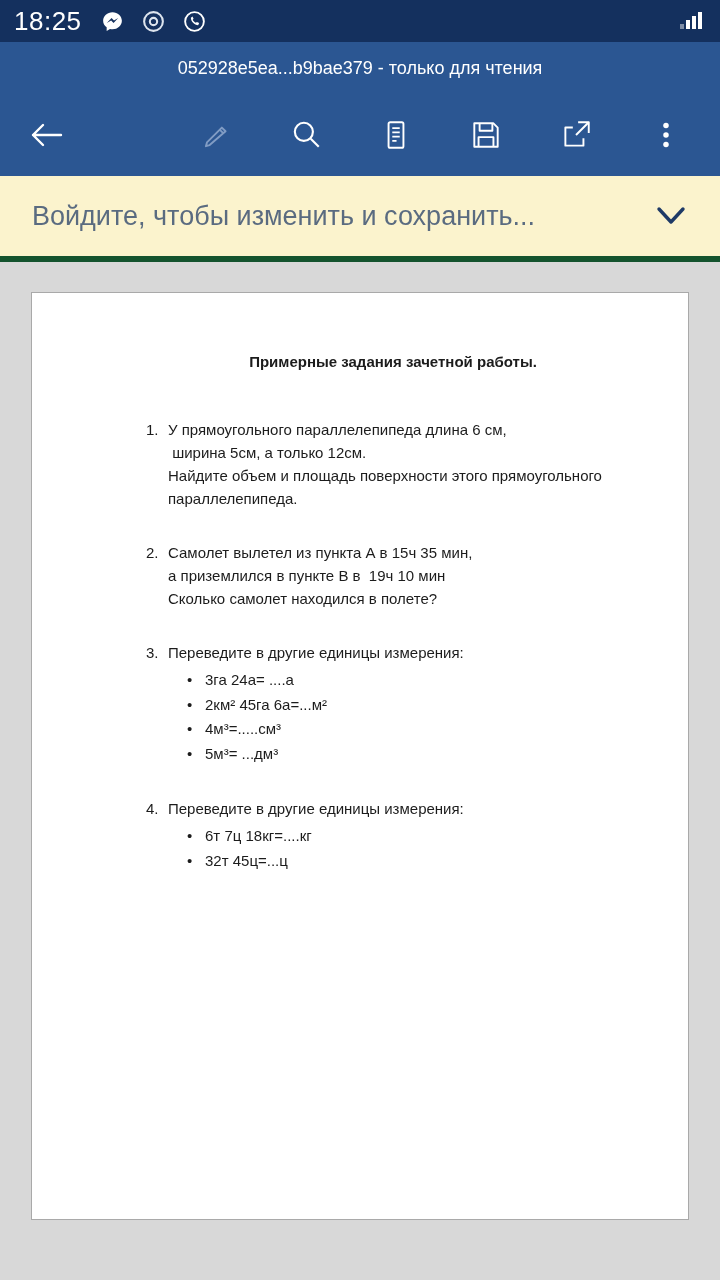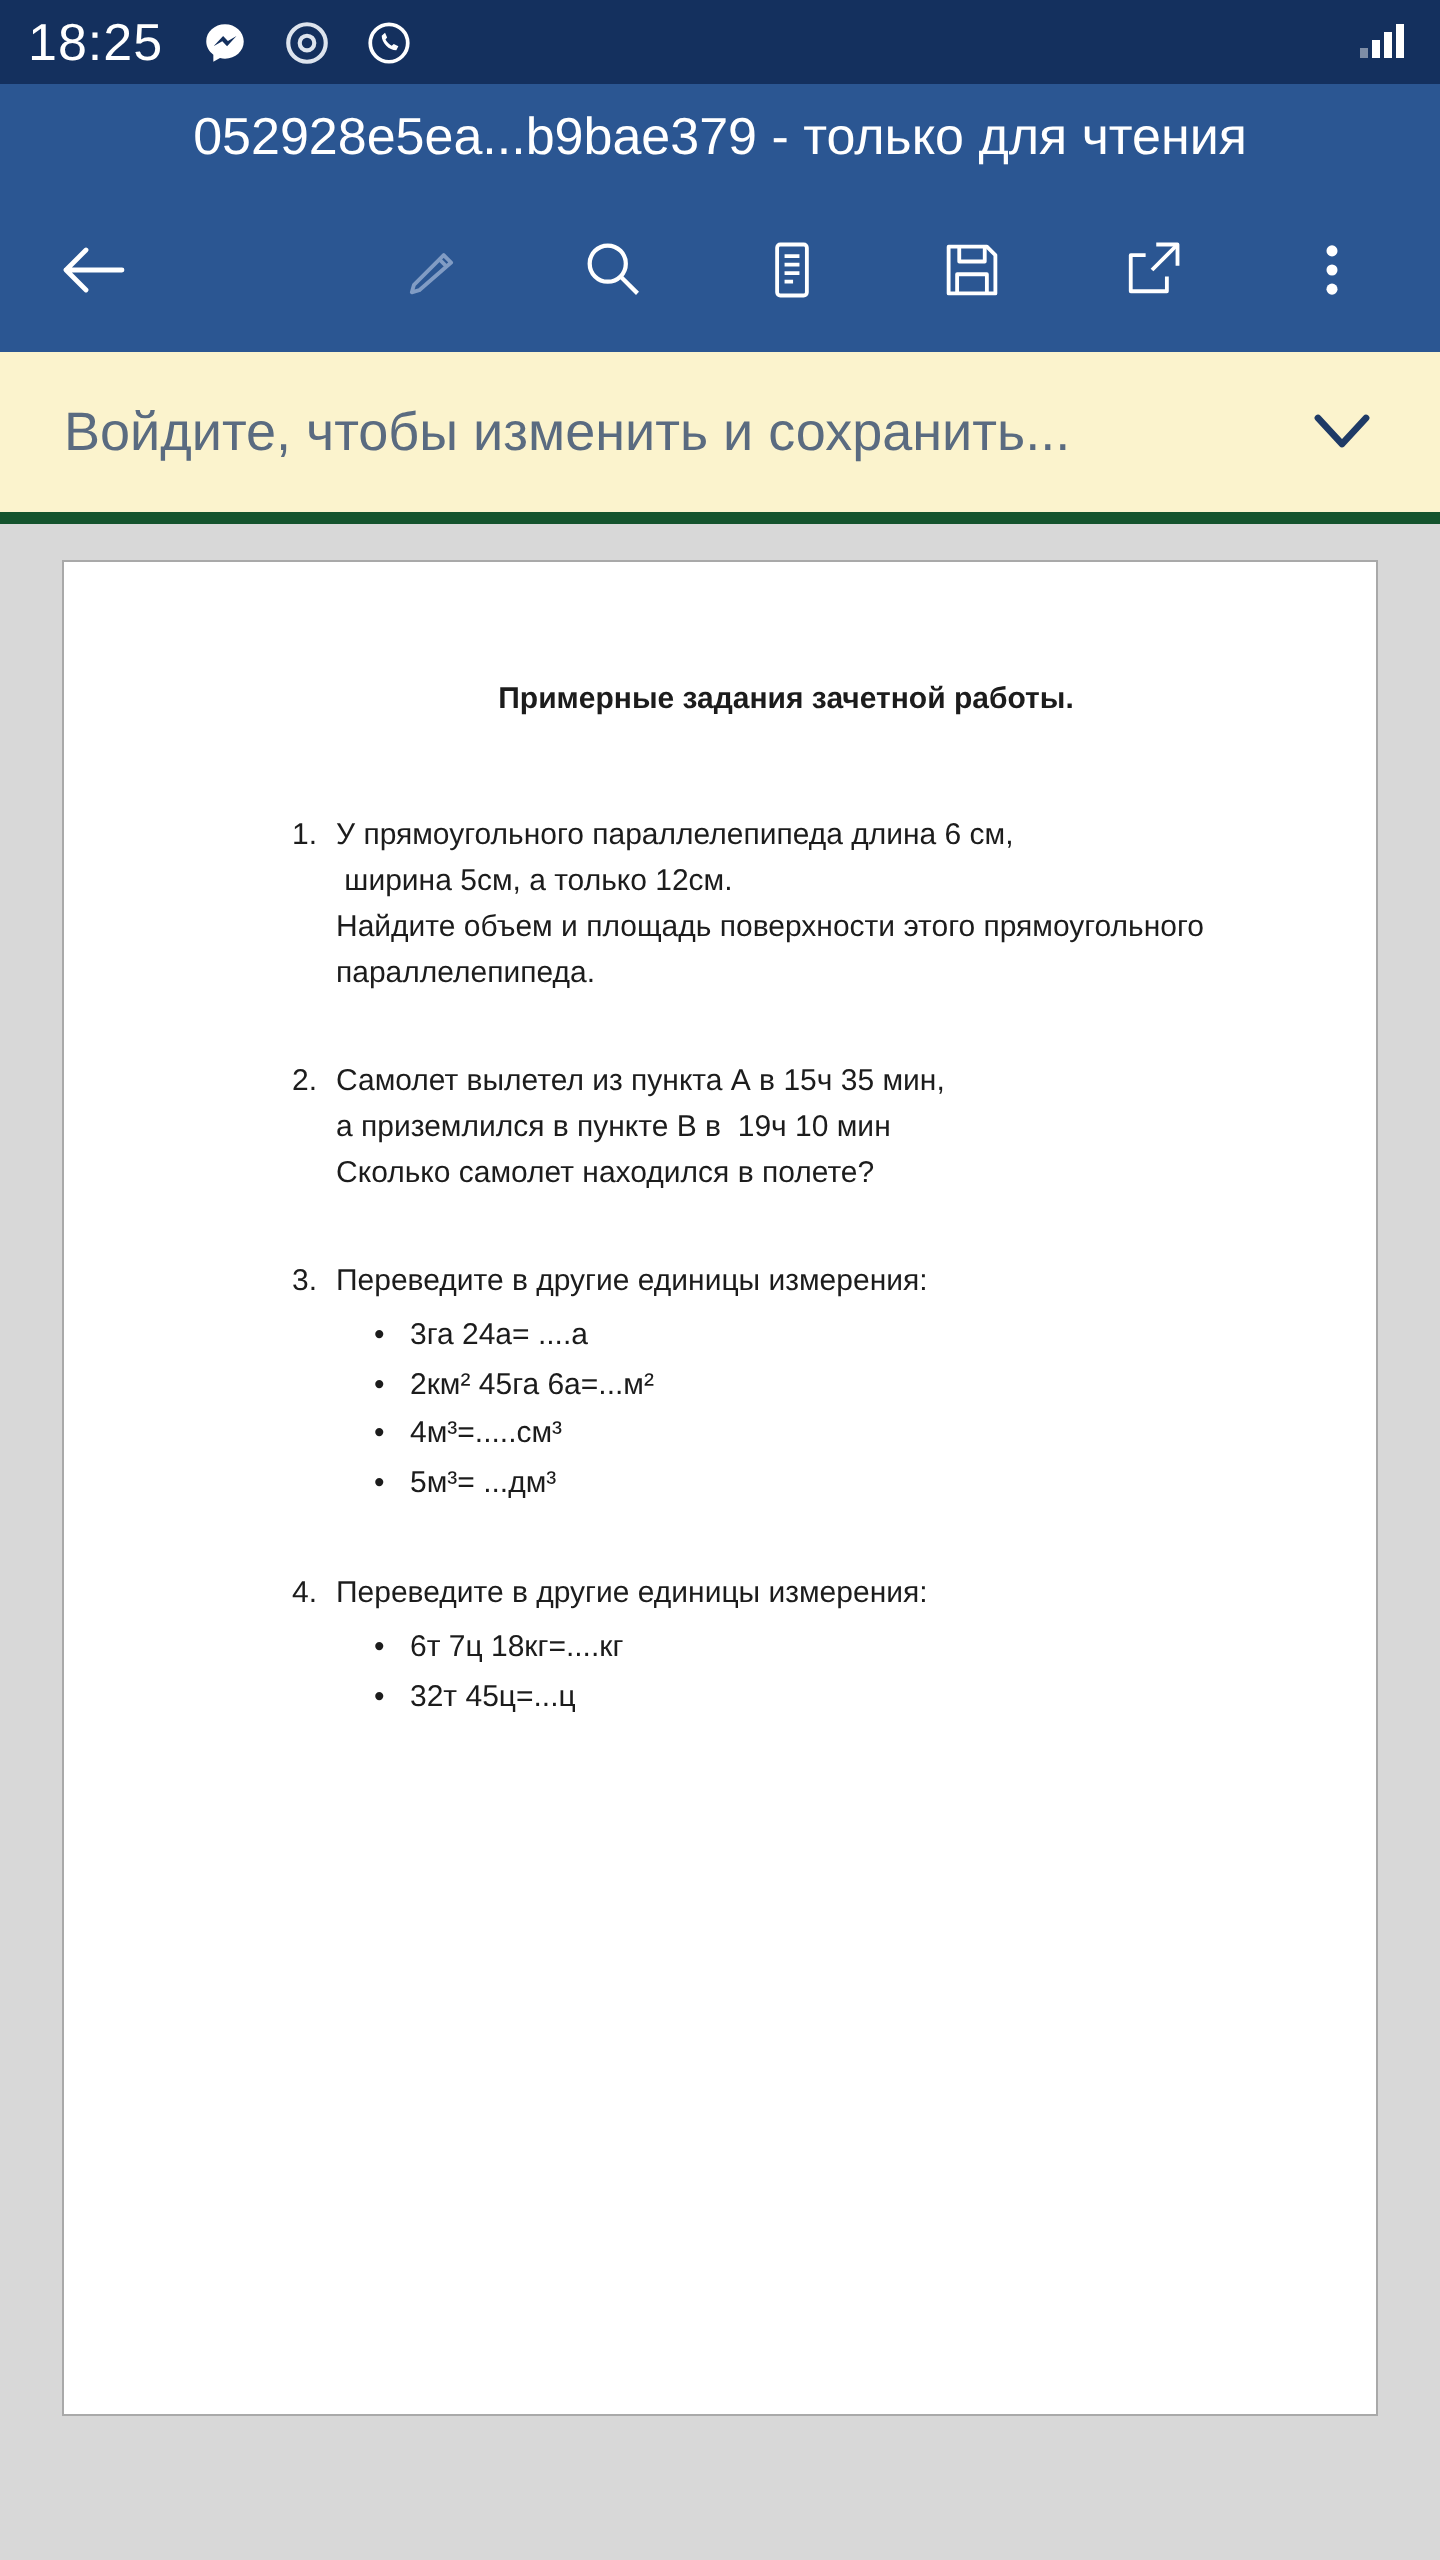--- a/index.html
+++ b/index.html
@@ -8,35 +8,35 @@
 
   
   .status-bar { height:42px; background:#14305e; color:#fff; display:flex; align-items:center; padding:0 14px; flex:0 0 auto; }
   .sb-time { font-size:26px; letter-spacing:0.5px; }
   .sb-app-icons { display:flex; align-items:center; gap:16px; margin-left:18px; }
   .sb-right { display:flex; align-items:center; gap:10px; margin-left:auto;flex-direction:column; }
   .sb-batt-text { font-size:26px; }
 
   
   .title-bar { height:52px; background:#2b5692; color:#fff; display:flex; align-items:center; justify-content:center; flex:0 0 auto; }
-  .title-bar span { font-size:26px; }
+  .title-bar span { font-size:18px; }
 
   
   .toolbar { height:82px; background:#2b5692; display:flex; align-items:center; flex:0 0 auto; }
   .tb-btn { background:none; border:none; width:40px; height:40px; display:flex; align-items:center; justify-content:center; cursor:pointer; padding:0; }
   .tb-btn.back { margin-left:26px; }
   .tb-group { display:flex; align-items:center; gap:50px; margin-left:auto; padding-right:34px; }
 
   
   .banner { height:86px; background:#fbf3cd; border-bottom:6px solid #14532d; display:flex; align-items:center; padding:0 32px; flex:0 0 auto; cursor:pointer; }
   .banner-text { font-size:27px; color:#5a6b80; }
   .banner-chevron { margin-left:auto; display:flex; align-items:center; }
 
   
-  .doc-area { flex:1 1 auto; background:#d8d8d8; padding-top:18px; display:flex; justify-content:center; align-items:flex-start; overflow:hidden; }
+  .doc-area { flex:1 1 auto; background:#d8d8d8; padding-top:30px; display:flex; justify-content:center; align-items:flex-start; overflow:hidden; }
   .page { width:658px; height:928px; background:#fff; border:1px solid #a9a9a9; padding:60px 48px 0 114px; color:#1c1c1c; }
   .doc-title { font-size:15px; font-weight:bold; text-align:center; margin-bottom:48px; }
   .question { display:flex; margin-bottom:31px; font-size:15px; line-height:23px; }
   .question.spaced { margin-top:14px; }
   .q-num { flex:0 0 22px; }
   .q-body { flex:1; }
   .q-line { white-space:pre-wrap; }
   .bullets { margin-top:4px; }
   .bullet { display:flex; margin-left:19px; line-height:24.5px; }
   .bullet::before { content:"\2022"; flex:0 0 18px; }

